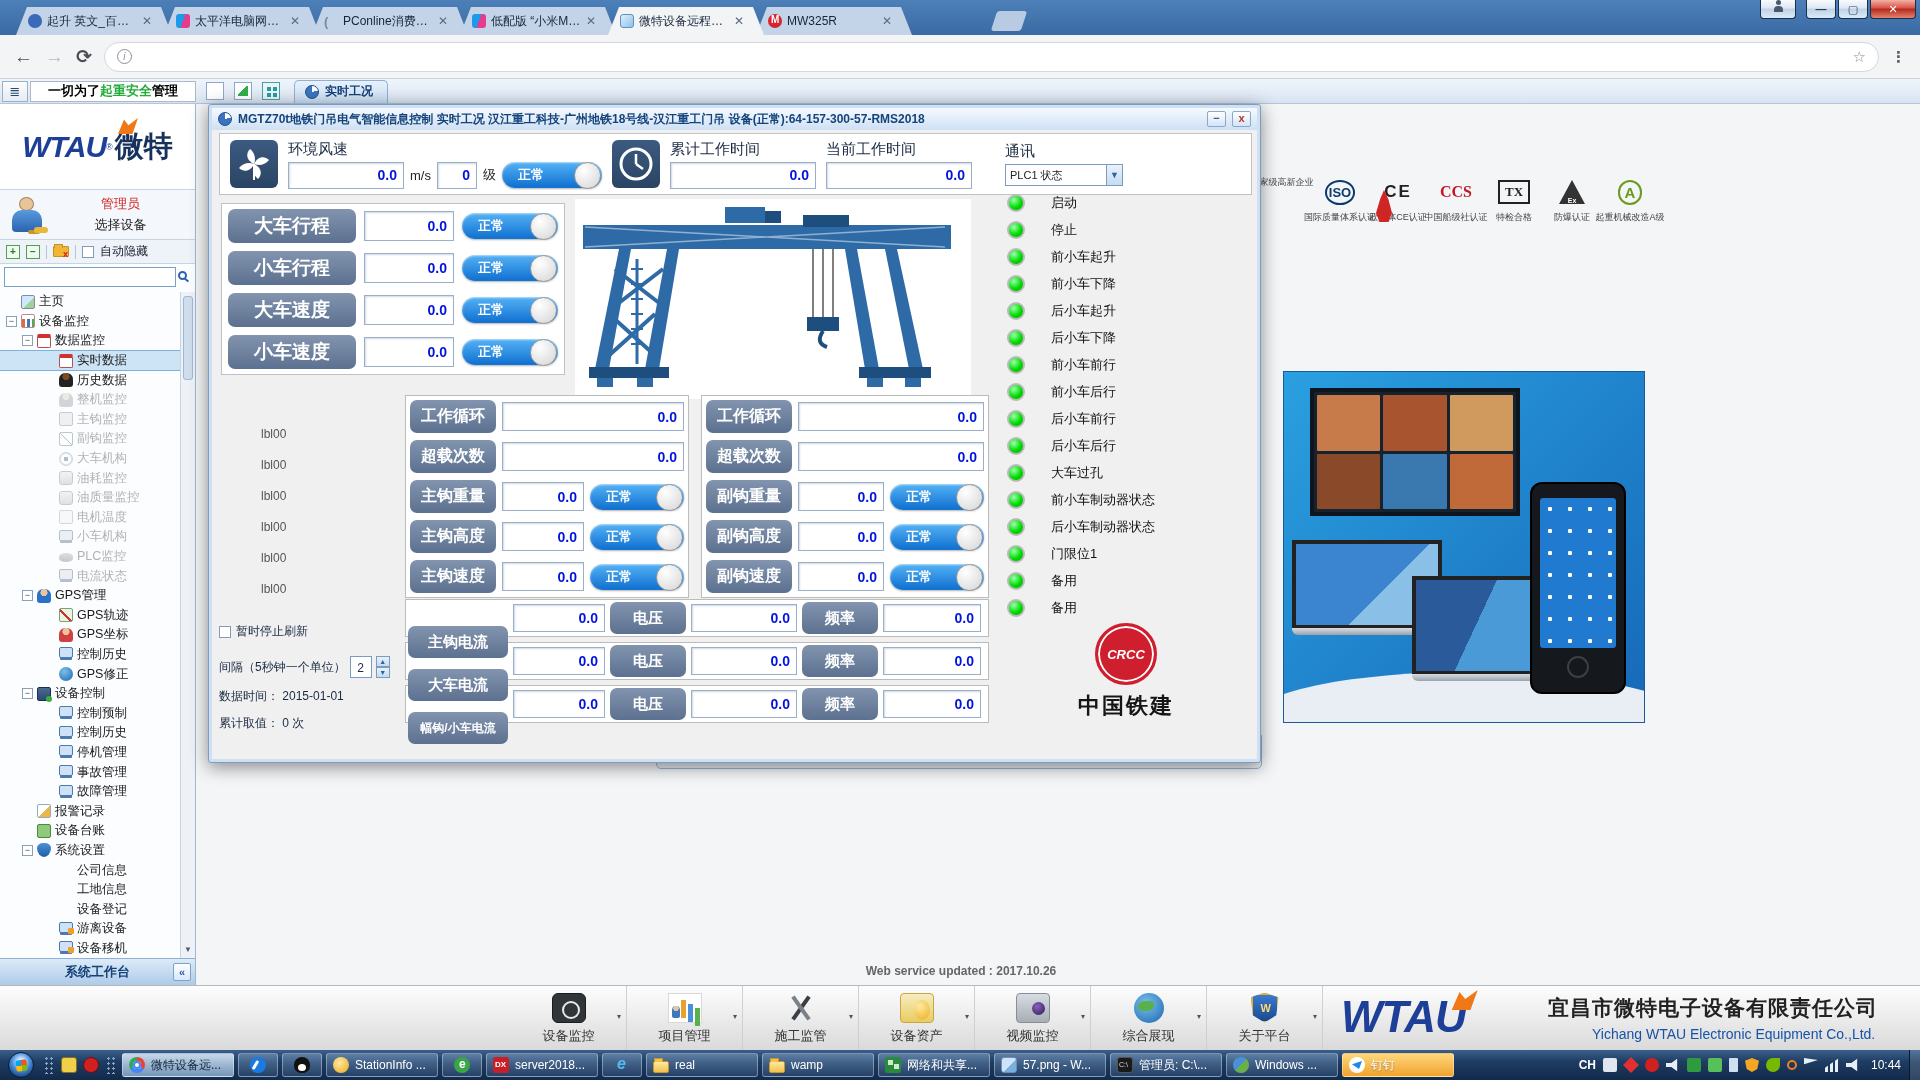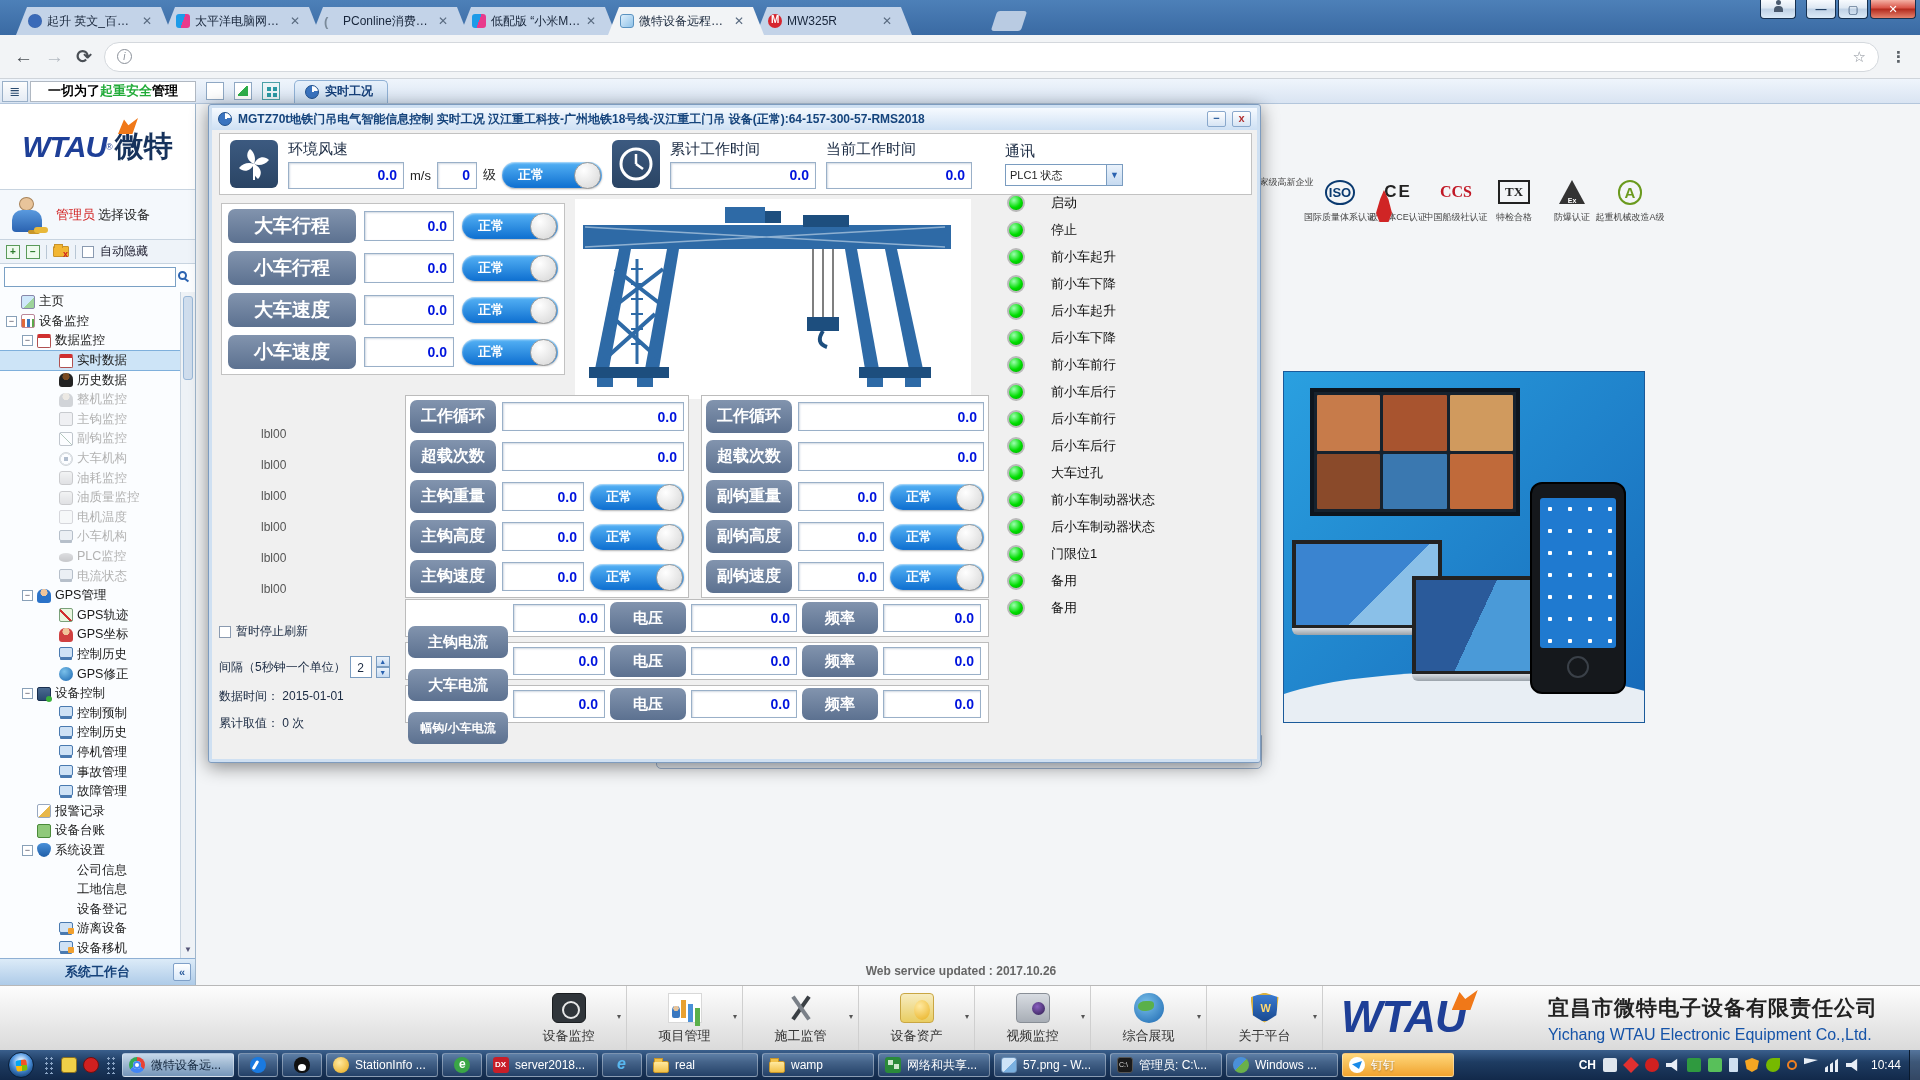--- a/index.html
+++ b/index.html
@@ -81,21 +81,21 @@
   .reg { font-size:9px; color:#1e3f97; vertical-align:sub; }
   .wt-cn { font-size:29px; font-weight:bold; color:#16325c; margin-left:2px; }
   .flame { position:absolute; left:118px; top:14px; width:20px; height:16px; background:#f07818;
     clip-path:polygon(0 100%,30% 10%,52% 45%,100% 0,72% 100%); }
   .userbox { position:absolute; left:0; top:86px; width:100%; height:50px; background:#f4f8fc;
     border-bottom:1px solid #c8d4e0; display:flex; align-items:center; padding:0 10px; gap:12px; }
   .avatar { width:34px; height:36px; position:relative; }
   .avatar .head { position:absolute; left:9px; top:0; width:15px; height:14px; border-radius:50%; background:#e8c49a; border:1px solid #a8845a; }
   .avatar .bodyp { position:absolute; left:2px; top:13px; width:30px; height:22px; border-radius:10px 10px 4px 4px; background:linear-gradient(#5a9ade,#2a62b0); }
   .avatar .key { position:absolute; right:-4px; bottom:0; width:14px; height:6px; background:#e8b83a; border-radius:3px; box-shadow:-7px 2px 0 -1px #c8962a; }
-  .usertxt { display:flex; flex-direction:row; gap:3px; align-items:center; flex:1; }
+  .usertxt { display:flex; flex-direction:column; gap:3px; align-items:center; flex:1; }
   .role { color:#d02020; font-size:13px; }
   .seldev { color:#222; font-size:13px; }
   .ttool { position:absolute; left:0; top:136px; width:100%; height:24px; background:#eef3f9;
     border-bottom:1px solid #c8d4e0; display:flex; align-items:center; gap:6px; padding:0 6px; }
   .texp-btn { width:14px; height:14px; border:1px solid #5a9a5a; background:#eefaee; color:#2a7a2a;
     font-size:10px; line-height:12px; text-align:center; font-weight:bold; }
   .tdivider { width:1px; height:14px; background:#b8c6d4; }
   .folder-ic { width:16px; height:11px; background:#f2b632; border:1px solid #c8922a; border-radius:1px; position:relative; }
   .folder-ic::before { content:""; position:absolute; left:0; top:-3px; width:7px; height:3px; background:#f2b632; border:1px solid #c8922a; border-bottom:none; }
   .folder-ic::after { content:"x"; position:absolute; right:0px; bottom:-3px; color:#d02020; font-size:9px; font-weight:bold; }
@@ -305,21 +305,21 @@
   .bico.shield-gold { background:linear-gradient(#3a7ad0,#1a4a90); width:28px; margin:0 3px;
     clip-path:polygon(50% 0,100% 16%,92% 76%,50% 100%,8% 76%,0 16%); border:2px solid #d8b040; }
   .bico.shield-gold::after { content:"W"; position:absolute; left:8px; top:7px; color:#ffd870; font-size:11px; font-weight:bold; }
 
   .blogo { position:absolute; left:1341px; top:6px; }
   .blogo .wtau-b { font-size:44px; }
   .blogo .flame2 { position:absolute; right:-12px; top:-2px; width:26px; height:20px; background:#f07818;
     clip-path:polygon(0 100%,30% 10%,52% 45%,100% 0,72% 100%); }
   .company { position:absolute; left:1548px; top:8px; }
   .company .cn { font-size:21px; font-weight:bold; color:#222; letter-spacing:1px; }
-  .company .en { font-size:16px; color:#1553a8; margin-top:4px; }
+  .company .en { font-size:14px; color:#1553a8; margin-top:4px;margin-left:44px; }
 
   
   .taskbar { position:absolute; left:0; top:1050px; width:1920px; height:30px;
     background:linear-gradient(#3a5f8c 0%,#1e3c62 40%,#12294a 100%); display:flex; align-items:center; }
   .orb { width:26px; height:26px; margin:0 6px 0 8px; border-radius:50%; position:relative; flex:none;
     background:radial-gradient(circle at 50% 35%,#cfe7ff 0 14%,#4a90dc 45%,#17477e 80%); border:1px solid #0a1e38; }
   .orb::after { content:""; position:absolute; left:7px; top:7px; width:11px; height:11px; transform:rotate(-8deg);
     background:conic-gradient(#f35325 0 25%,#81bc06 0 50%,#ffba08 0 75%,#05a6f0 0); border-radius:2px; }
   .grip { width:10px; height:18px; margin:0 4px; flex:none;
     background-image:radial-gradient(circle,#8aa4c4 1px,transparent 1.4px); background-size:5px 5px; }
@@ -1093,20 +1093,24 @@
           <span class="led"></span>
           <span class="led-label">备用</span>
         </div>
 
         <div class="led-row">
           <span class="led"></span>
           <span class="led-label">备用</span>
         </div>
       </div>
 
+    <div class="crcc">
+      <div class="crcc-circle">CRCC</div>
+      <div class="crcc-name">中国铁建</div>
+    </div>
   </div>
 
   <div class="btoolbar">
     <div class="bbtns">
 
         <div class="bbtn">
           <div class="bico monitor-dark"></div>
           <div class="blabel">设备监控</div>
         </div>
 

